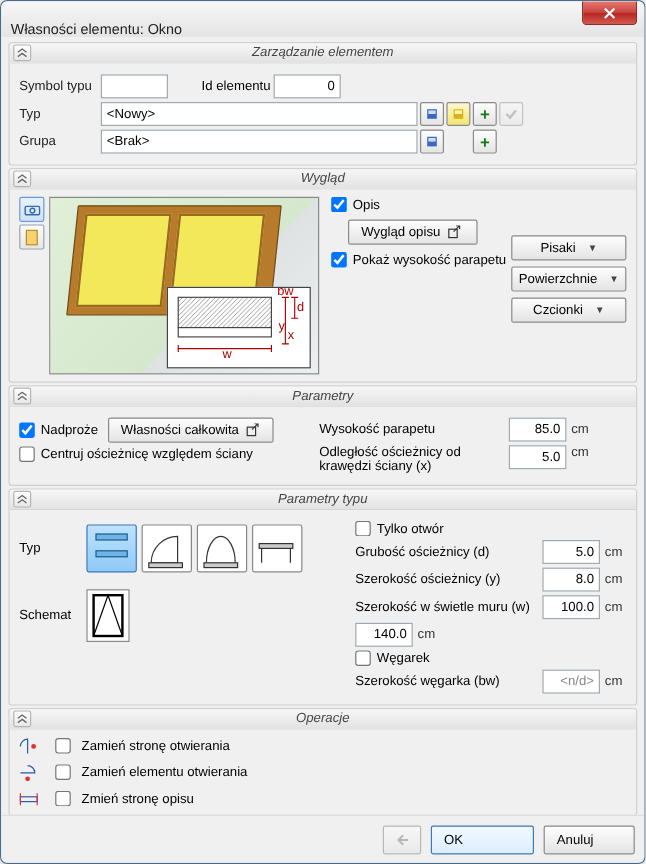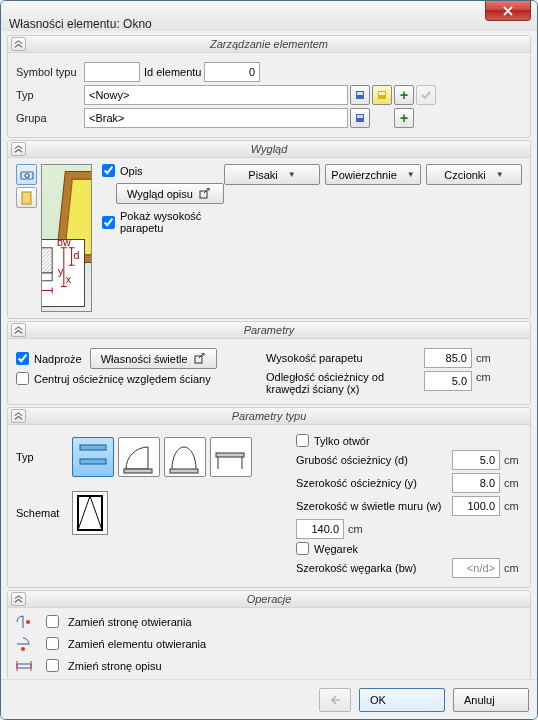--- a/index.html
+++ b/index.html
@@ -13,21 +13,21 @@
   .sect { border: 1px solid #d0d0d0; border-radius: 3px; margin-bottom: 2px; }
   .sect-h { height: 17px; background: linear-gradient(to bottom, #f7f7f7, #e2e2e2); border-bottom: 1px solid #d5d5d5; display: flex; align-items: center; position: relative; border-radius: 2px 2px 0 0; font-style: italic; color: #444; justify-content: center; }
   .sect-chev { position: absolute; left: 3px; top: 1px; width: 15px; height: 14px; border: 1px solid #b5b5b5; border-radius: 2px; background: linear-gradient(to bottom,#fdfdfd,#e8e8e8); display:flex;align-items:center;justify-content:center; color:#555; font-size:9px; cursor:pointer;}
   .sect-body { padding: 6px 8px; }
 
   .row { display: flex; align-items: center; margin: 3px 0; }
   .lbl { width: 68px; color: #222; }
   .inp { height: 20px; border: 1px solid #a0a8b0; background: #fff; padding: 0 4px; }
   .inp.right { text-align: right; }
   .w56 { width: 56px; } .w264 { width: 264px; }
-  .ml6 { margin-left: 6px; } .ml8 { margin-left: 8px; } .ml16 { margin-left: 4px; }
+  .ml6 { margin-left: 6px; } .ml8 { margin-left: 8px; } .ml16 { margin-left: 28px; }
 
   .sqbtn { width: 20px; height: 20px; border: 1px solid #8a8a8a; border-radius: 2px; background: linear-gradient(to bottom,#fdfdfd,#e5e5e5); margin-left: 2px; display:flex;align-items:center;justify-content:center; cursor:pointer; font-size:10px;}
   .sqbtn.green { color: #1a7a1a; font-weight:bold; font-size:14px; line-height: 14px;}
   .sqbtn.blue-a { color:#2050c0; }
   .sqbtn.yellow-a { background: linear-gradient(to bottom,#fff8d0,#f2e470); color:#806000; }
   .sqbtn.disabled { opacity:.45; cursor:default; }
 
   .tab-rail { width: 21px; display:flex; flex-direction:column; gap:2px; margin-right:4px;}
   .tab-rail .tab { width:21px; height:21px; border:1px solid #9aa4ad; border-radius:2px; background:linear-gradient(to bottom,#fdfdfd,#e6e6e6); display:flex;align-items:center;justify-content:center;cursor:pointer;}
   .tab-rail .tab.active { background:linear-gradient(to bottom,#e8f2fe,#cde3fb); border-color:#6b98d4;}
@@ -58,21 +58,21 @@
   .ops-list { display:flex; flex-direction:column; gap:3px; padding:4px 6px;}
   .op-row { display:flex; align-items:center; gap:6px;}
   .op-ico { width:22px; height:18px; display:flex;align-items:center;justify-content:center;}
 
   .footer { height:40px; display:flex; align-items:center; justify-content:flex-end; gap:8px; padding: 0 8px; background:#f0f0f0; border-top:1px solid #ddd;}
   .btn.ok { width:86px; height:24px; border:1px solid #3a7ab8; background:linear-gradient(to bottom,#f2f8ff,#dbeeff); }
   .btn.cancel { width:76px; height:24px;}
   .btn.undo { width:32px; height:24px; color:#777;}
   .btn.undo.disabled { opacity:.55; cursor:default;}
 
-  .right-col { margin-left:auto; display:flex; flex-direction:row; gap:5px;}
+  .right-col { margin-left:auto; display:flex; flex-direction:column; gap:5px;margin-top:32px;}
 
   .combo { height: 20px; border: 1px solid #a0a8b0; background: #fff; padding: 0 4px; display:flex; align-items:center; position:relative; cursor:pointer;}
 
   .param-right { display:flex; align-items:center; }
   .param-right .lbl2 { width:158px;}
   .param-right .inp { width:48px; text-align:right;}
   .param-typ .lbl2 { width: 156px; }
 
 </style>
 </head>
@@ -242,21 +242,21 @@
         <span>Parametry</span>
       </div>
       <div class="sect-body" style="display:flex; align-items:flex-start;">
         <div style="flex:0 0 250px;">
           <div class="row">
             <label class="chk">
               <input type="checkbox" checked="" style="">
               <span>Nadproże</span>
             </label>
             <button class="btn ml8">
-              <span>Własności świetle</span>
+              <span>Własności całkowita</span>
               <svg width="12" height="12" style="margin-left:6px">
                   <rect x="1" y="3" width="7" height="7" fill="none" stroke="#333"></rect>
                   <path d="M5 5 L10 0 M7 0 h3 v3" fill="none" stroke="#333"></path>
                 </svg>
             </button>
           </div>
           <div class="row">
             <label class="chk">
               <input type="checkbox" style="">
               <span>Centruj ościeżnicę względem ściany</span>

